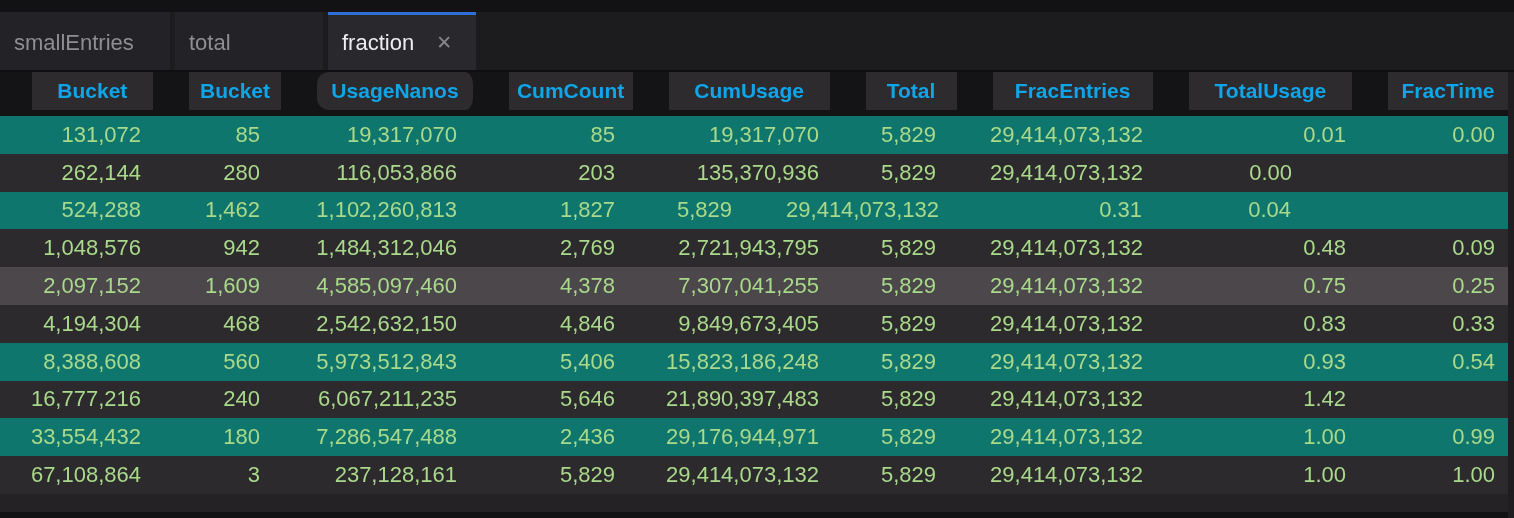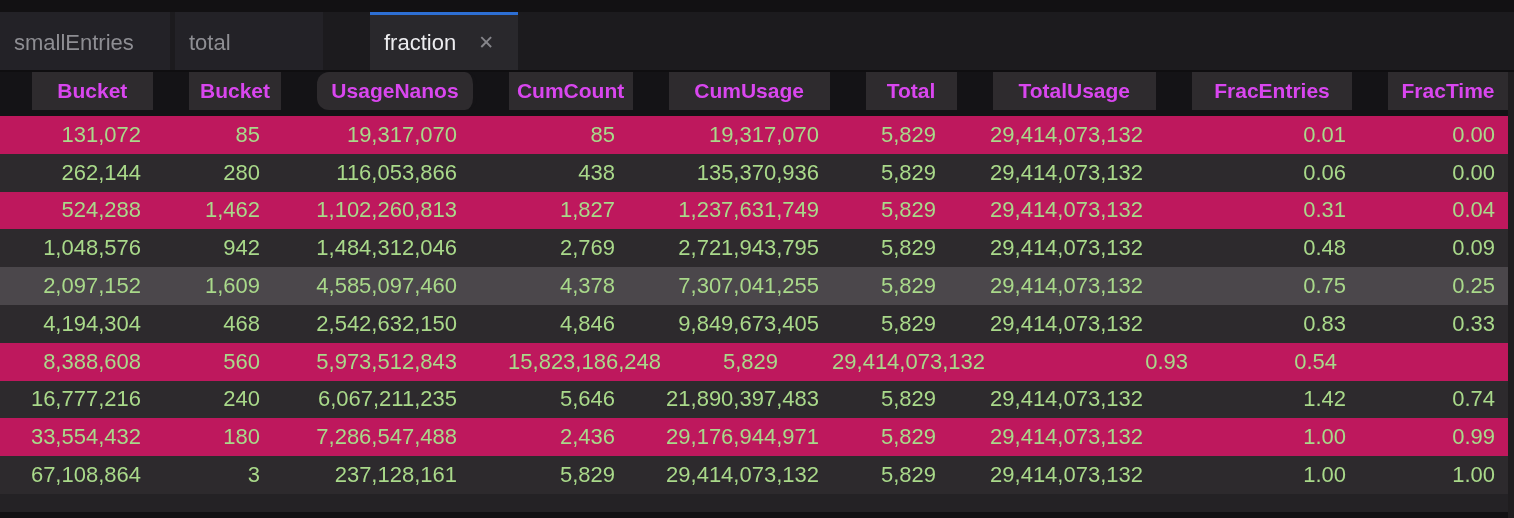--- a/index.html
+++ b/index.html
@@ -27,48 +27,47 @@
     font-size: 22px;
     cursor: default;
     white-space: nowrap;
   }
   .tab.t0 { width: 170px; }
   .tab.t1 { width: 148px; }
   .tab.active {
     background: #29282c;
     border-top-color: #2d6fd4;
     color: #ededf0;
-    margin-left: 42px;
   }
   .tab .close {
     margin-left: 22px;
     color: #85858a;
     font-size: 19px;
     line-height: 1;
   }
   .tabbar-line { height: 2px; background: #0f0e10; }
   
   .grid { position: relative; width: 1508px; }
   .thead {
     display: flex; height: 44px;
     border-bottom: 6px solid #141316;
     background: #141316;
   }
   .th {
     background: #2e2b2e;
-    color: #d946ef;
+    color: #0ea5e9;
     font-weight: bold;
     font-size: 21px;
     display: flex; align-items: center; justify-content: center;
     border-right: 4px solid #141316;
     margin-left: 32px;
   }
   .th:last-child { border-right: none; }
   .row { display: flex; height: 37.8px; }
-  .row.light { background: #be185d; }
+  .row.light { background: #0f766e; }
   .row.dark  { background: #2d2a2d; }
   .row.highlight { background: #4b474b; }
   .cell {
     color: #a9d98a;
     font-size: 22px;
     display: flex; align-items: center; justify-content: flex-end;
     padding-right: 13px;
     white-space: nowrap;
   }
   
@@ -103,53 +102,51 @@
   <div class="tabbar-line"></div>
 
   <div class="grid">
     <div class="thead">
       <div class="th c0">Bucket</div>
       <div class="th c1">Bucket</div>
       <div class="th c2">UsageNanos</div>
       <div class="th c3">CumCount</div>
       <div class="th c4">CumUsage</div>
       <div class="th c5">Total</div>
+      <div class="th c7">FracEntries</div>
       <div class="th c6">TotalUsage</div>
-      <div class="th c7">FracEntries</div>
       <div class="th c8">FracTime</div>
     </div>
     <div id="tbody">
         <div class="row light">
           <div class="cell c0">131,072</div>
           <div class="cell c1">85</div>
           <div class="cell c2">19,317,070</div>
           <div class="cell c3">85</div>
           <div class="cell c4">19,317,070</div>
           <div class="cell c5">5,829</div>
           <div class="cell c6">29,414,073,132</div>
           <div class="cell c7">0.01</div>
           <div class="cell c8">0.00</div>
         </div>
         <div class="row dark">
           <div class="cell c0">262,144</div>
           <div class="cell c1">280</div>
           <div class="cell c2">116,053,866</div>
-          <div class="cell c3">438</div>
+          <div class="cell c3">203</div>
           <div class="cell c4">135,370,936</div>
           <div class="cell c5">5,829</div>
           <div class="cell c6">29,414,073,132</div>
-          <div class="cell c7">0.06</div>
           <div class="cell c8">0.00</div>
         </div>
         <div class="row light">
           <div class="cell c0">524,288</div>
           <div class="cell c1">1,462</div>
           <div class="cell c2">1,102,260,813</div>
           <div class="cell c3">1,827</div>
-          <div class="cell c4">1,237,631,749</div>
           <div class="cell c5">5,829</div>
           <div class="cell c6">29,414,073,132</div>
           <div class="cell c7">0.31</div>
           <div class="cell c8">0.04</div>
         </div>
         <div class="row dark">
           <div class="cell c0">1,048,576</div>
           <div class="cell c1">942</div>
           <div class="cell c2">1,484,312,046</div>
           <div class="cell c3">2,769</div>
@@ -178,36 +175,36 @@
           <div class="cell c4">9,849,673,405</div>
           <div class="cell c5">5,829</div>
           <div class="cell c6">29,414,073,132</div>
           <div class="cell c7">0.83</div>
           <div class="cell c8">0.33</div>
         </div>
         <div class="row light">
           <div class="cell c0">8,388,608</div>
           <div class="cell c1">560</div>
           <div class="cell c2">5,973,512,843</div>
+          <div class="cell c3">5,406</div>
           <div class="cell c4">15,823,186,248</div>
           <div class="cell c5">5,829</div>
           <div class="cell c6">29,414,073,132</div>
           <div class="cell c7">0.93</div>
           <div class="cell c8">0.54</div>
         </div>
         <div class="row dark">
           <div class="cell c0">16,777,216</div>
           <div class="cell c1">240</div>
           <div class="cell c2">6,067,211,235</div>
           <div class="cell c3">5,646</div>
           <div class="cell c4">21,890,397,483</div>
           <div class="cell c5">5,829</div>
           <div class="cell c6">29,414,073,132</div>
           <div class="cell c7">1.42</div>
-          <div class="cell c8">0.74</div>
         </div>
         <div class="row light">
           <div class="cell c0">33,554,432</div>
           <div class="cell c1">180</div>
           <div class="cell c2">7,286,547,488</div>
           <div class="cell c3">2,436</div>
           <div class="cell c4">29,176,944,971</div>
           <div class="cell c5">5,829</div>
           <div class="cell c6">29,414,073,132</div>
           <div class="cell c7">1.00</div>

